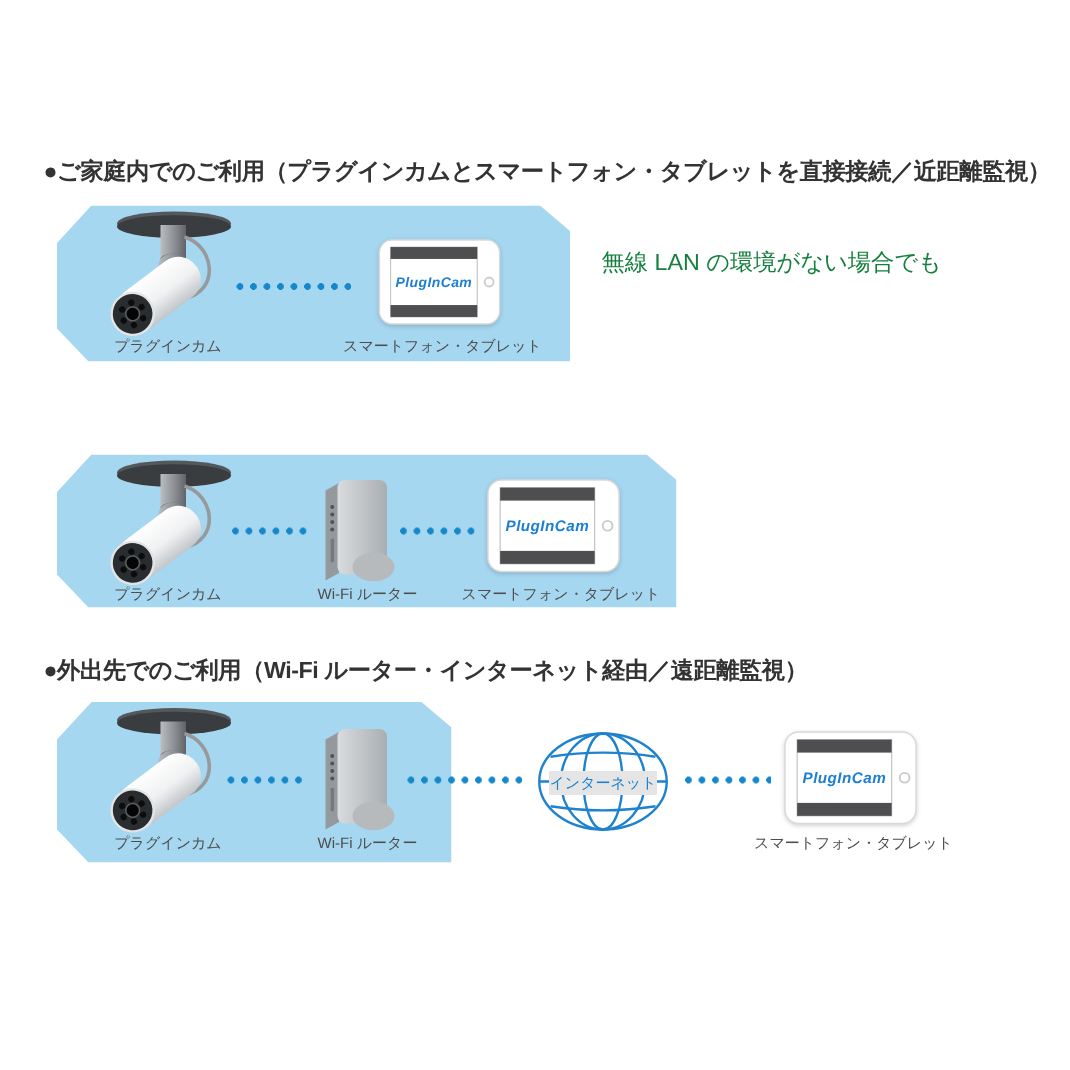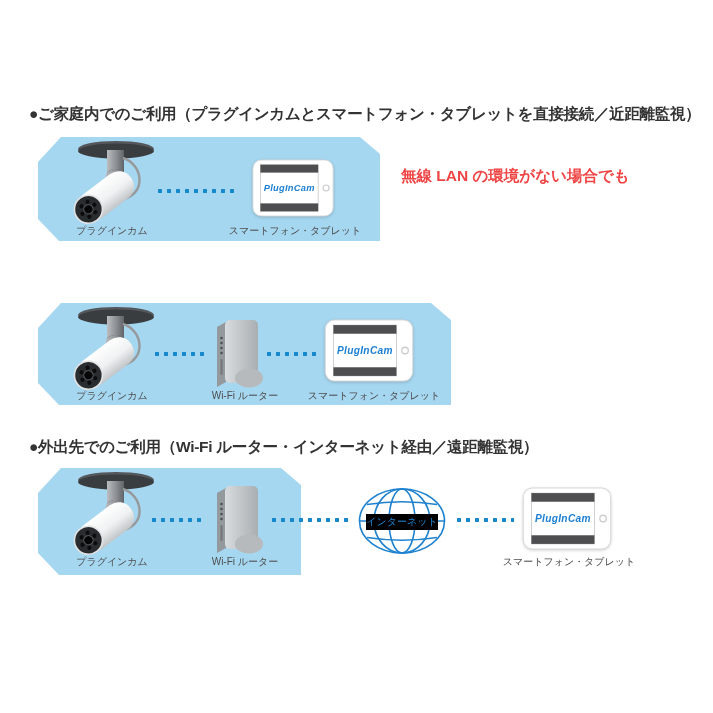--- a/index.html
+++ b/index.html
@@ -20,29 +20,29 @@
   }
   .dots{
     position:absolute;height:6px;
     background-image:radial-gradient(circle 2.3px at 3px 3px,#1588cc 2.1px,rgba(21,136,204,0) 2.4px);
     background-size:9px 6px;background-repeat:repeat-x;
   }
   .devsvg{position:absolute;}
   .tablet{filter:drop-shadow(0 1px 1.5px rgba(0,0,0,0.18));}
   .rednote{
     position:absolute;left:377px;top:162px;
-    font-size:15.5px;line-height:27px;color:#ef4444;font-weight:700;white-space:nowrap;
+    font-size:15.5px;line-height:27px;color:#15803d;font-weight:400;white-space:nowrap;
   }
   .rednote-caption{
     position:absolute;left:377px;top:217px;
     font-size:11px;color:#333333;white-space:nowrap;
   }
   .globe-label{
     position:absolute;left:342px;top:514px;width:72px;text-align:center;
-    background:#000000;font-size:10px;color:#1e82cf;white-space:nowrap;padding:1px 0;
+    background:#e5e5e5;font-size:10px;color:#1e82cf;white-space:nowrap;padding:1px 0;
   }
   svg text.logo{
     font-family:"Liberation Sans","DejaVu Sans",sans-serif;
     font-style:italic;font-weight:bold;letter-spacing:0.3px;
   }
 </style>
 </head>
 <body>
 
 <svg width="0" height="0" style="position:absolute" aria-hidden="true">

